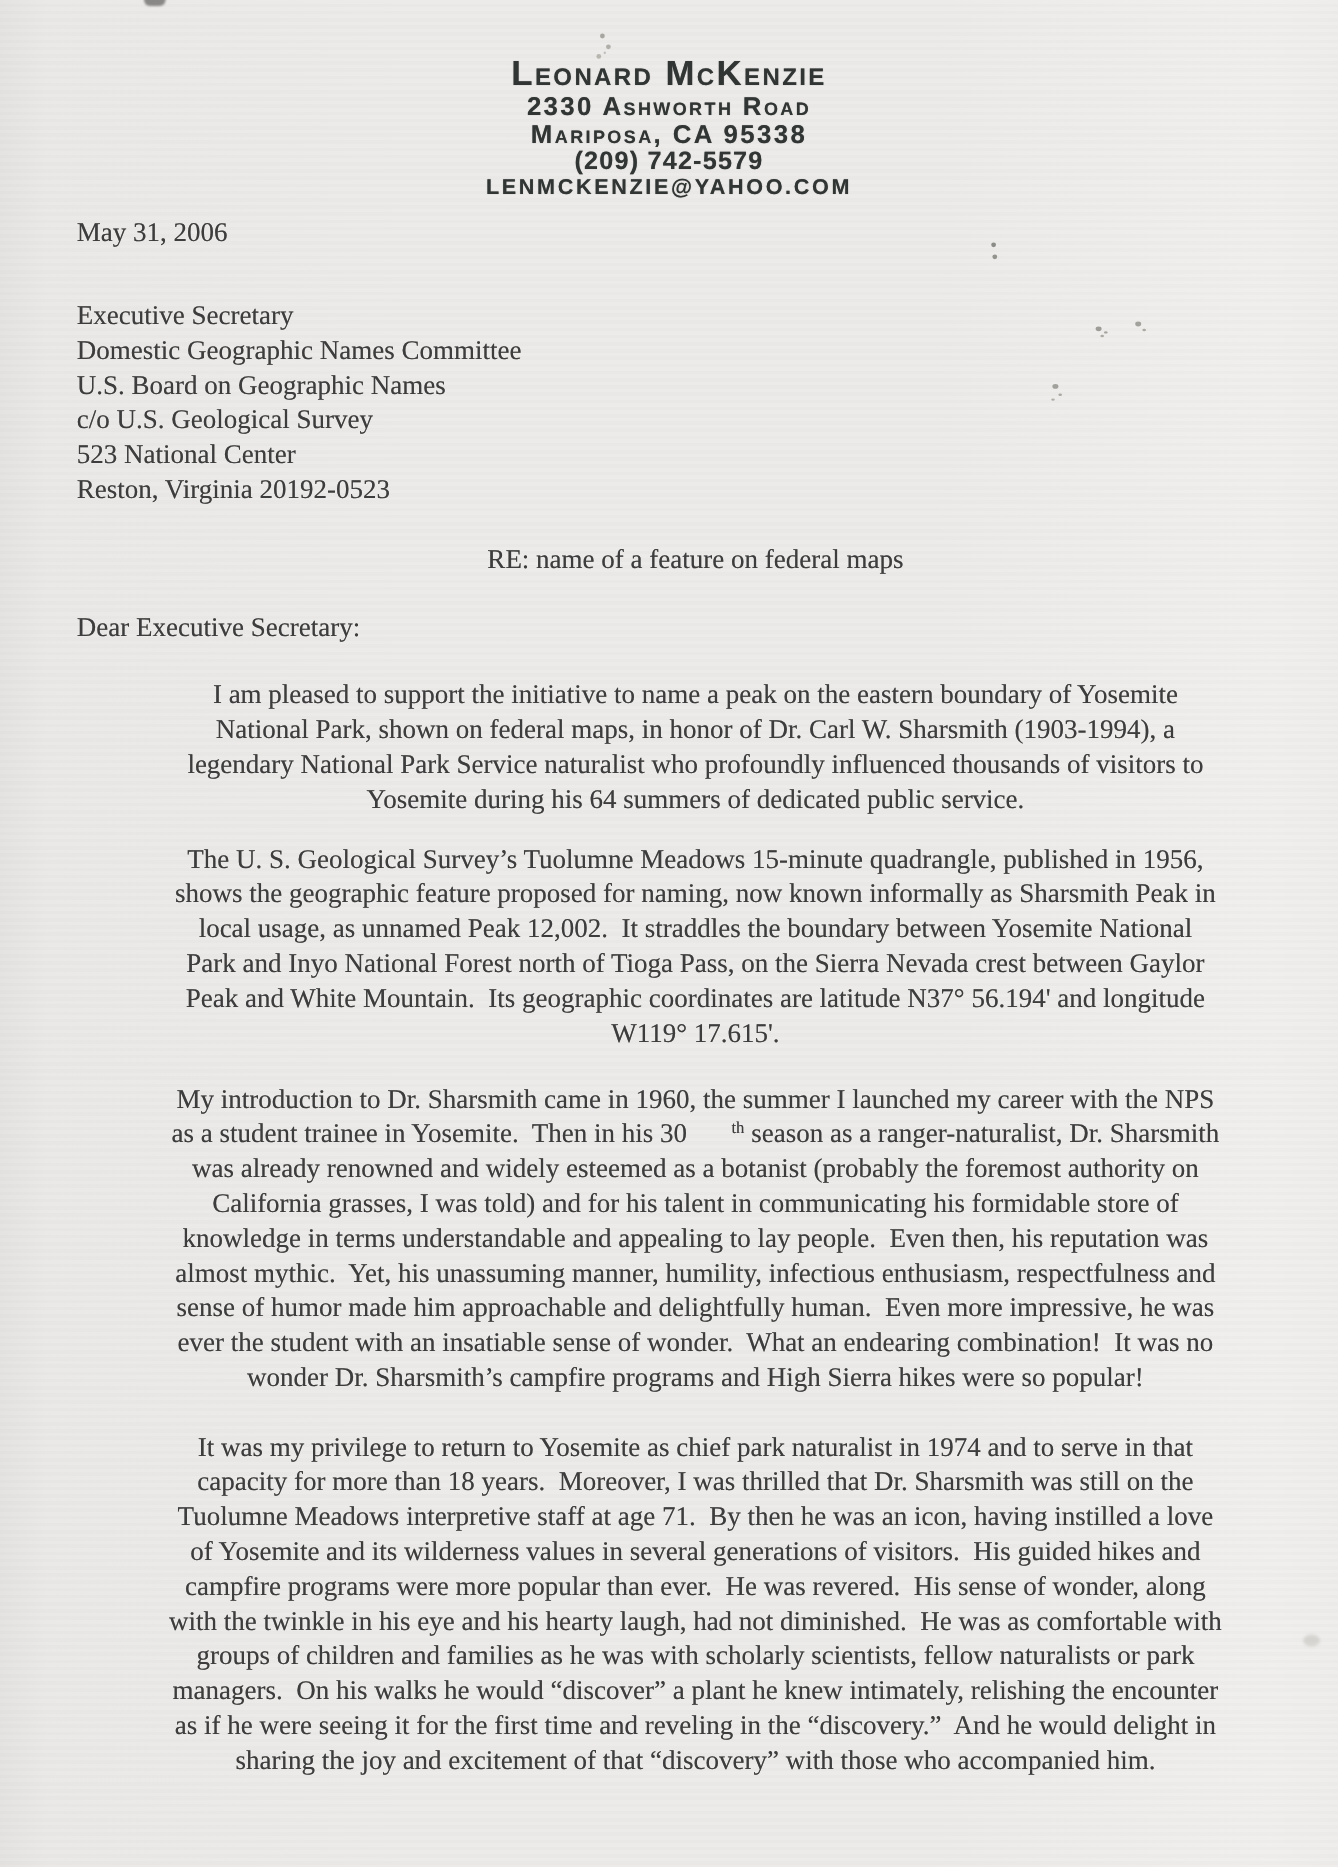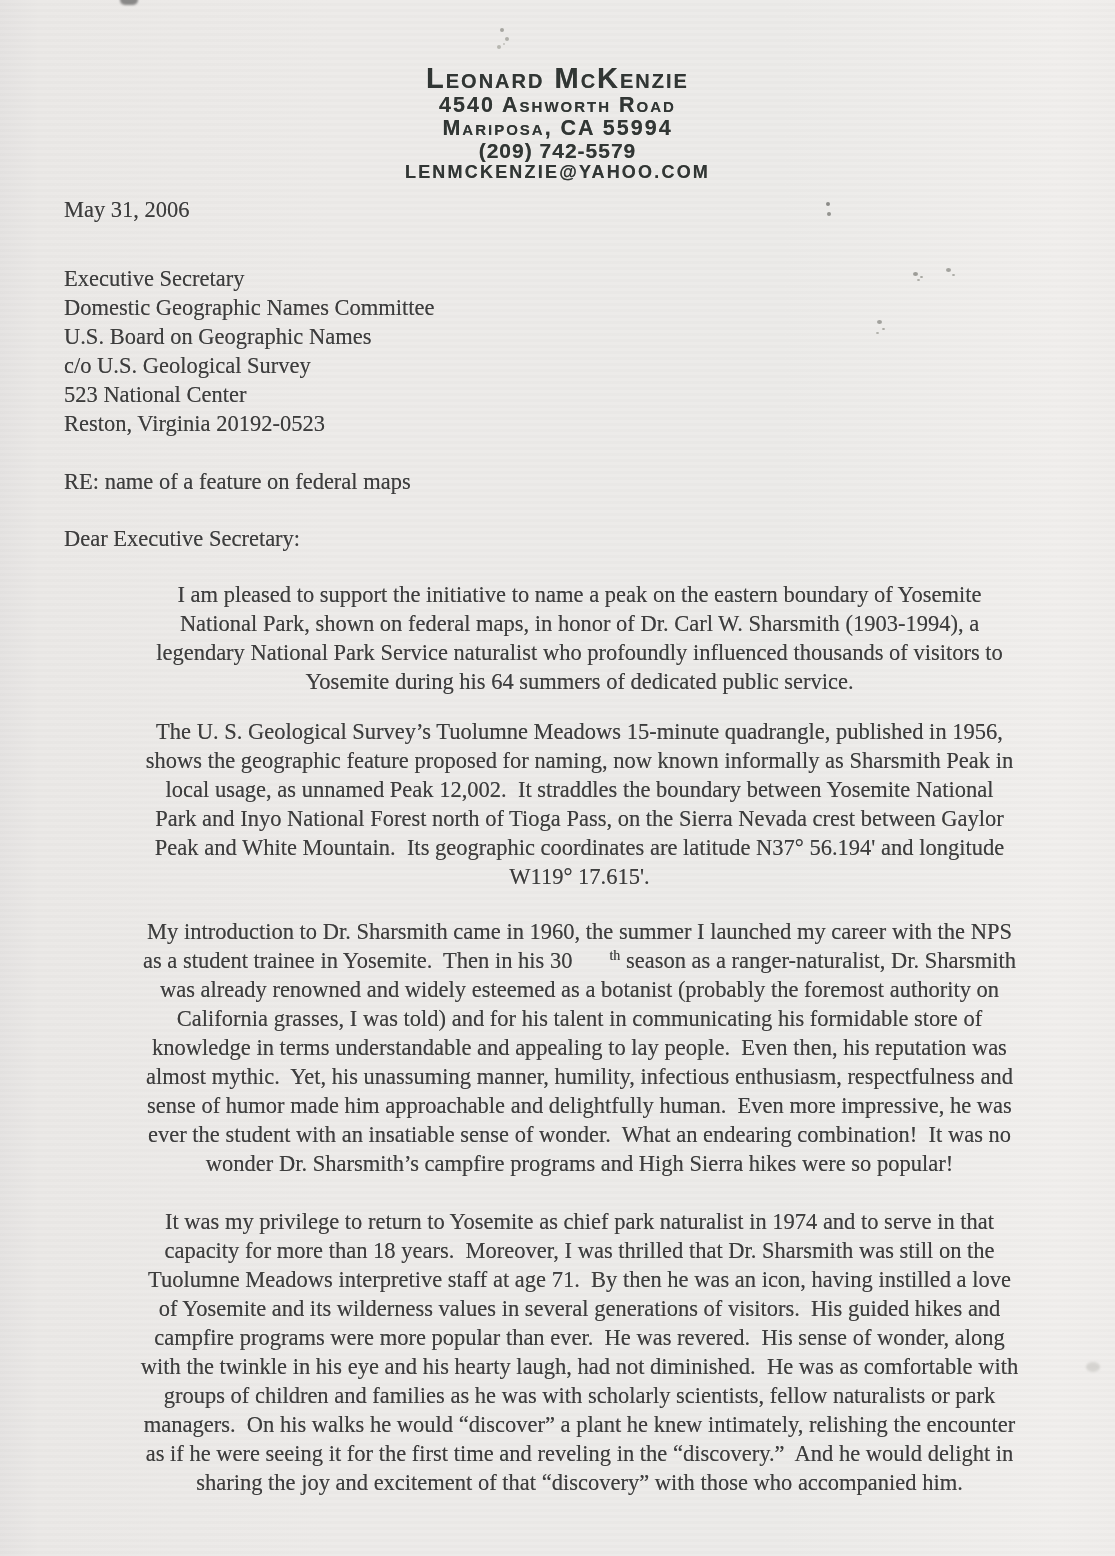--- a/index.html
+++ b/index.html
@@ -16,21 +16,21 @@
     background:
       repeating-linear-gradient(180deg,
         rgba(255,255,255,0.015) 0px, rgba(255,255,255,0.015) 3px,
         rgba(110,110,105,0.022) 3px, rgba(110,110,105,0.022) 6px),
       linear-gradient(90deg,
         #e5e3e2 0%, #ebe9e7 3.5%, #edebe9 30%,
         #ecebe9 70%, #f1efed 95%, #efedeb 100%);
   }
   
   .letterhead {
-    padding-top:62px;
+    padding-top:46px;
     text-align:center;
     color:#313634;
     font-family:"Liberation Sans","DejaVu Sans",sans-serif;
     font-weight:bold;
     text-shadow:0 0 0.6px rgba(49,54,52,0.65);
   }
   .lh-name   { font-size:29px;   line-height:32px; letter-spacing:2px;   font-variant:small-caps; }
   .lh-street { font-size:21.5px; line-height:23px; letter-spacing:2px;   font-variant:small-caps; }
   .lh-city   { font-size:21.5px; line-height:22px; letter-spacing:2px;   font-variant:small-caps; }
   .lh-phone  { font-size:21px;   line-height:23px; letter-spacing:1px; }
@@ -39,21 +39,21 @@
   .content {
     padding-left:64px;
     padding-right:20px;
     color:#3d3d3d;
     font-size:22.5px;
     line-height:29px;
     text-shadow:0 0 0.5px rgba(61,61,61,0.55);
   }
   .date       { margin-top:12px; }
   .recipient  { margin-top:40px; white-space:pre; }
-  .subject    { margin-top:29px; }
+  .subject    { margin-top:29px;text-align:center; }
   .salutation { margin-top:28px; }
   .para       { margin:0; white-space:pre;text-align:center; }
   .para-1 { margin-top:27px; }
   .para-2 { margin-top:21px; }
   .para-3 { margin-top:26px; }
   .para-4 { margin-top:29px; }
   .para sup { font-size:0.62em; line-height:0; vertical-align:super;margin-left:37px; }
   
   .artifact { position:absolute; pointer-events:none; }
   .mark-top-edge {
@@ -96,22 +96,22 @@
     background:#a9a8a2; opacity:0.35; filter:blur(1.2px);
   }
 </style>
 </head>
 <body>
 
 <div class="page">
 
   <header class="letterhead">
     <div class="lh-name">Leonard McKenzie</div>
-    <div class="lh-street">4540 Ashworth Road</div>
-    <div class="lh-city">Mariposa, CA 55994</div>
+    <div class="lh-street">2330 Ashworth Road</div>
+    <div class="lh-city">Mariposa, CA 95338</div>
     <div class="lh-phone">(209) 742-5579</div>
     <div class="lh-email">LENMCKENZIE@YAHOO.COM</div>
   </header>
 
   <main class="content">
     <div class="date">May 31, 2006</div>
     <div class="recipient">Executive Secretary<br>Domestic Geographic Names Committee<br>U.S. Board on Geographic Names<br>c/o U.S. Geological Survey<br>523 National Center<br>Reston, Virginia 20192-0523</div>
     <div class="subject">RE: name of a feature on federal maps</div>
     <div class="salutation">Dear Executive Secretary:</div>
     <p class="para para-1">I am pleased to support the initiative to name a peak on the eastern boundary of Yosemite<br>National Park, shown on federal maps, in honor of Dr. Carl W. Sharsmith (1903-1994), a<br>legendary National Park Service naturalist who profoundly influenced thousands of visitors to<br>Yosemite during his 64 summers of dedicated public service.</p>

